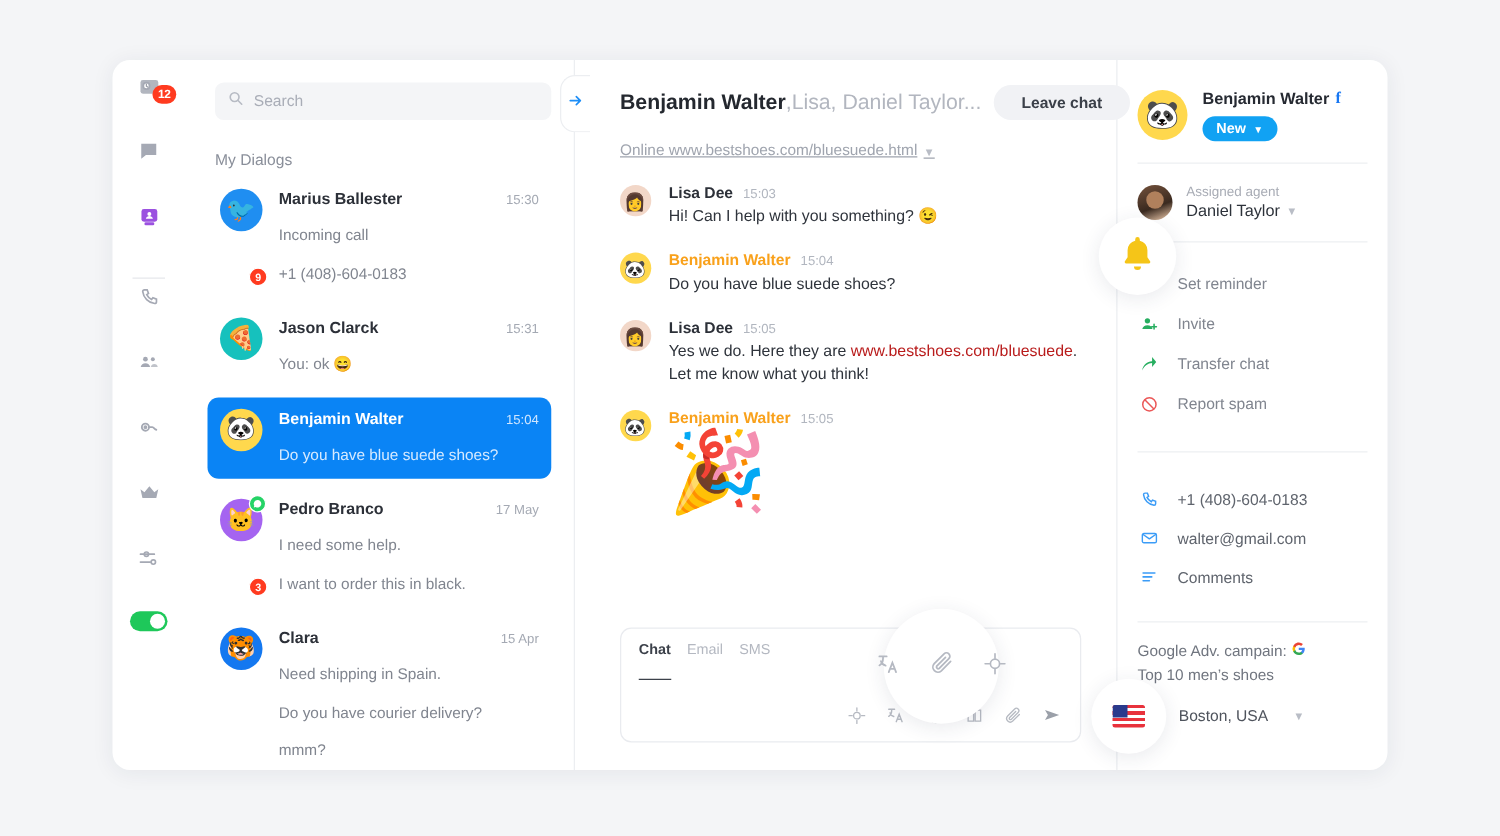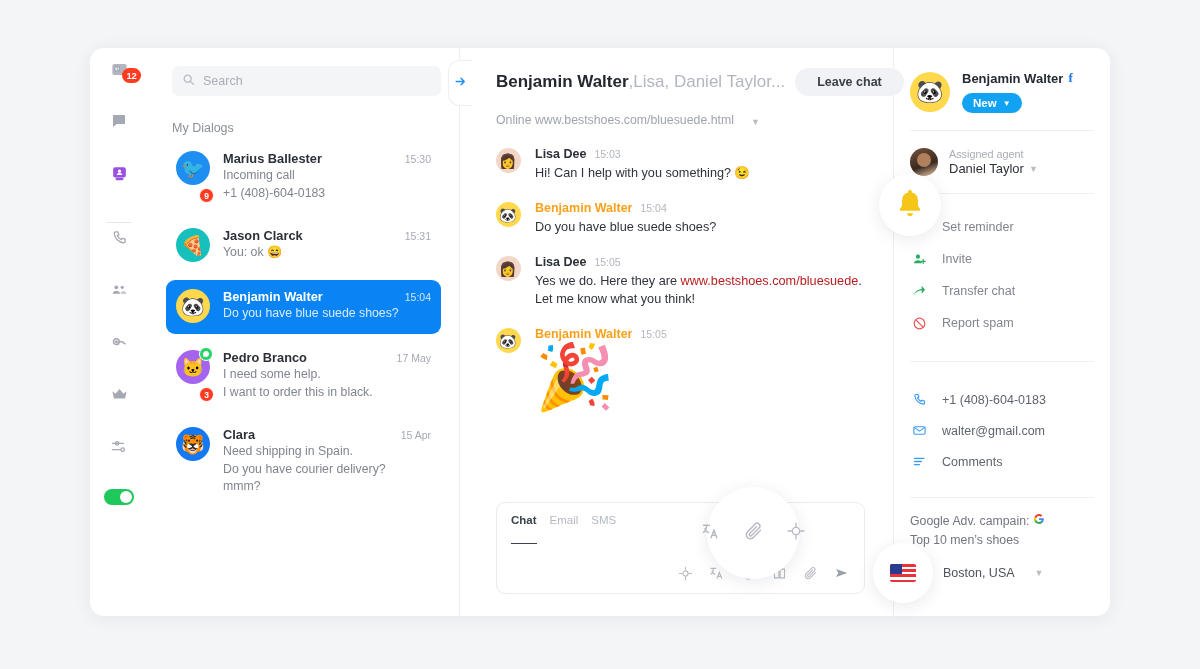--- a/index.html
+++ b/index.html
@@ -122,21 +122,21 @@
     border: 1.5px solid #fff;
     color: #fff;
   }
   .dlg-body { flex: 1; min-width: 0; }
   .dlg-top { display: flex; align-items: baseline; gap: 6px; }
   .dlg-name {
     font-size: 12.8px; font-weight: bold; color: #2c3038;
     flex: 1; white-space: nowrap; overflow: hidden;
   }
   .dlg-time { font-size: 10.5px; color: #a4a9b3; flex: none; }
-  .dlg-line { font-size: 12.3px; color: #80858f; line-height: 16.5px; margin-top: 1px; }
+  .dlg-line { font-size: 12.3px; color: #80858f; line-height: 16.5px; margin-top: 14px; }
   .dlg.sel .dlg-name { color: #fff; }
   .dlg.sel .dlg-time { color: #cfe6ff; }
   .dlg.sel .dlg-line { color: #d6eaff; }
 
   
   .chat {
     flex: 1; min-width: 0;
     border-right: 1px solid #eceef1;
     position: relative;
     display: flex; flex-direction: column;
@@ -165,21 +165,21 @@
     background: #f1f2f5; border: none;
     border-radius: 16px;
     height: 28px; padding: 0 22px;
     font-family: inherit; font-size: 12.5px; font-weight: bold;
     color: #3b4049; cursor: pointer;
     white-space: nowrap;
   }
   .chat-sub {
     font-size: 12.3px; color: #9fa4ae;
     margin-top: 17px;
-    display: flex; align-items: flex-end; gap: 17px;
+    display: flex; align-items: flex-end; gap: 5px; text-decoration: underline;
   }
   .caret { color: #b9bdc6; font-size: 9px; }
 
   .msgs { flex: 1; padding-top: 20px; overflow: hidden; }
   .msg { display: flex; gap: 14px; margin-bottom: 19px; }
   .msg-av {
     width: 25px; height: 25px; border-radius: 50%;
     flex: none; display: flex; align-items: center; justify-content: center;
     font-size: 14px; overflow: hidden;
     margin-top: 1px;

